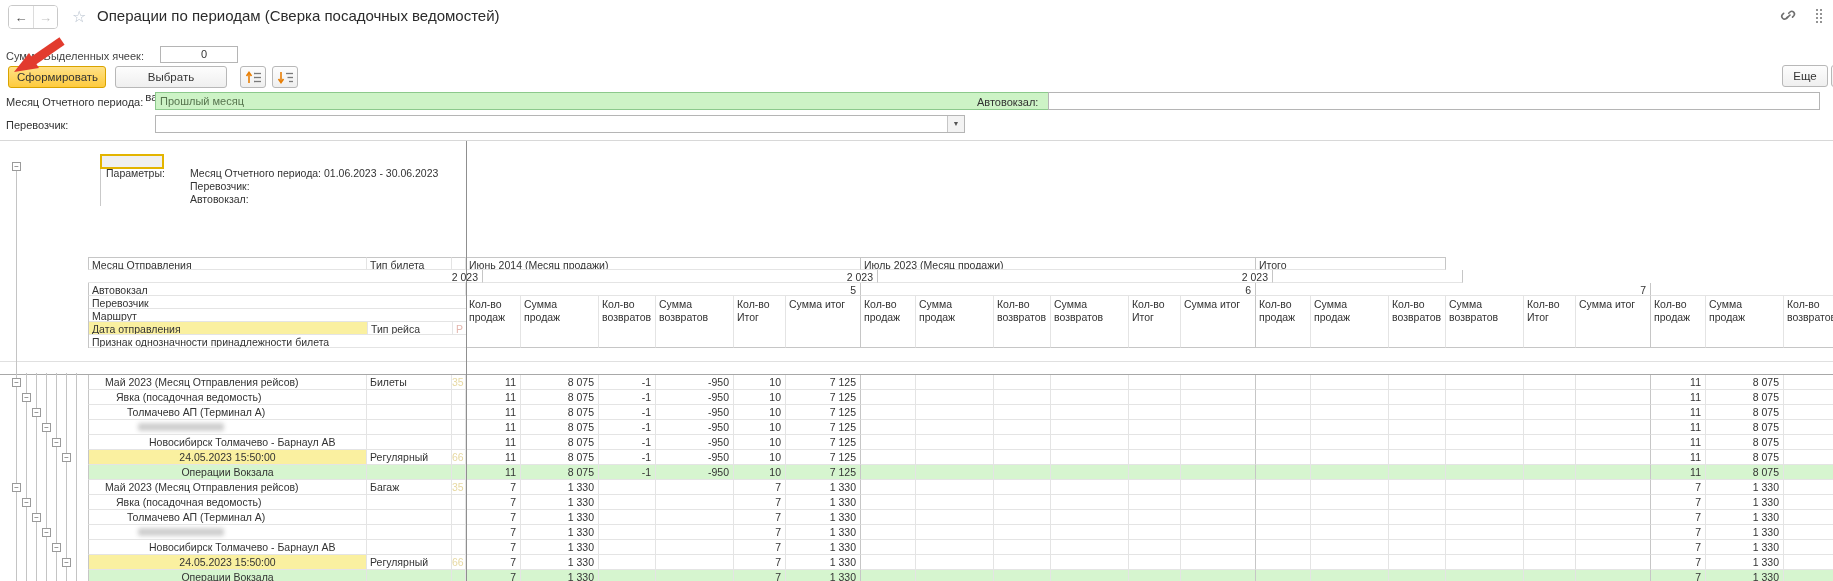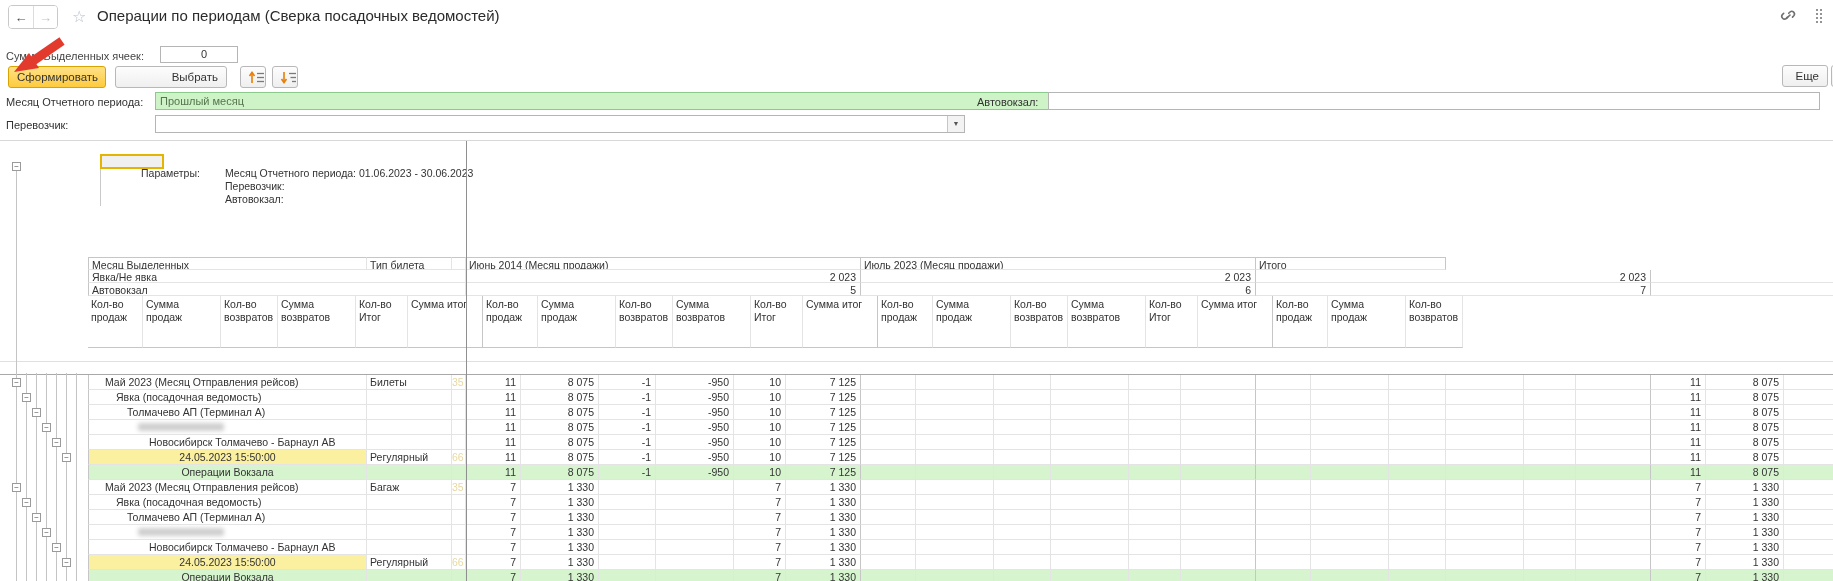--- a/index.html
+++ b/index.html
@@ -15,21 +15,21 @@
   .star{position:absolute;left:72px;top:7px;font-size:16px;color:#b9c3cf;}
   .ptitle{position:absolute;left:97px;top:7px;font-size:15px;color:#2b2b2b;white-space:nowrap;}
   .linkico{position:absolute;left:1779px;top:9px;}
   .kebab{position:absolute;left:1814px;top:8px;}
   
   .sumlabel{position:absolute;left:6px;top:50px;color:#444;}
   .sumfield{position:absolute;left:160px;top:46px;width:78px;height:17px;border:1px solid #b5b5b5;
     text-align:right;padding:1px 30px 0 2px;box-sizing:border-box;background:#fff;}
   
   .btn{position:absolute;height:22px;border:1px solid #b8b8b8;border-radius:3px;background:linear-gradient(#fdfdfd,#efefef);
-    font-size:11.5px;color:#333;text-align:right;line-height:20px;box-sizing:border-box;cursor:pointer;padding:0 8px;}
+    font-size:11.5px;color:#333;text-align:center;line-height:20px;box-sizing:border-box;cursor:pointer;padding:0 8px;}
   #btn-generate{left:8px;top:66px;width:98px;background:linear-gradient(#ffe187,var(--accent-yellow));border-color:#d9a300;}
   #btn-variant{left:115px;top:66px;width:112px;}
   #btn-collapse{left:240px;top:66px;width:26px;padding:0;}
   #btn-expand{left:272px;top:66px;width:26px;padding:0;}
   #btn-more{left:1782px;top:65px;width:46px;}
   #btn-edge{left:1831px;top:65px;width:12px;border-radius:3px 0 0 3px;}
   .btn svg{vertical-align:middle;}
   
   .flabel{position:absolute;color:#333;}
   .field{position:absolute;height:18px;border:1px solid #b5b5b5;background:#fff;box-sizing:border-box;
@@ -38,21 +38,21 @@
   .minibtn{width:15px;height:16px;border-left:1px solid var(--field-green-border);background:#c2ecbd;
     font-size:9px;line-height:14px;text-align:center;color:#4c6a46;cursor:pointer;flex:none;}
   .combobtn{width:16px;height:16px;border-left:1px solid #c6c6c6;background:#f3f3f3;
     font-size:7px;line-height:16px;text-align:center;color:#555;cursor:pointer;flex:none;}
   
   #report{position:absolute;left:0;top:140px;width:1833px;height:441px;overflow:hidden;border-top:1px solid #d8d8d8;background:#fff;}
   .vdivider{position:absolute;left:466px;top:0;bottom:0;width:1px;background:#8f8f8f;z-index:6;}
   .selcell{position:absolute;left:100px;top:13px;width:64px;height:15px;background:#f0f0f0;border:2px solid #e3b400;box-sizing:border-box;z-index:4;}
   .pblock{position:absolute;left:100px;top:26px;border-left:1px solid #c9c9c9;padding-left:5px;}
   .prow{height:13px;font-size:10.5px;white-space:nowrap;line-height:13px;}
-  .pcap{display:inline-block;width:84px;margin-left:35px;}
+  .pcap{display:inline-block;width:84px;}
   .rootbox,.box{position:absolute;width:9px;height:9px;background:#fff;border:1px solid #9a9a9a;box-sizing:border-box;
     font-size:8px;line-height:7px;text-align:center;color:#555;z-index:3;}
   .rootbox{left:12px;top:21px;}
   .treeline{position:absolute;width:1px;background:#c4c4c4;z-index:1;}
   #report-grid{position:absolute;left:0;top:116px;width:1860px;}
   .trow{display:flex;}
   .tc{flex:none;box-sizing:border-box;border-right:1px solid #e4e4e4;border-bottom:1px solid #e4e4e4;
     font-size:10.5px;line-height:1.2;overflow:hidden;white-space:nowrap;padding:1px 3px 0 3px;background:#fff;}
   .gut{flex:none;width:88px;border:none;background:transparent;position:relative;}
   .bl{border-left:1px solid #c6c6c6;}
@@ -167,45 +167,60 @@
       <div class="treeline" style="left: 26px; top: 232px; bottom: 0px;"></div>
       <div class="treeline" style="left: 36px; top: 232px; bottom: 0px;"></div>
       <div class="treeline" style="left: 46px; top: 232px; bottom: 0px;"></div>
       <div class="treeline" style="left: 56px; top: 232px; bottom: 0px;"></div>
       <div class="treeline" style="left: 66px; top: 232px; bottom: 0px;"></div>
       <div class="treeline" style="left: 76px; top: 232px; bottom: 0px;"></div>
     </div>
   <div id="report-grid">
       <div class="trow" style="height: 13px;">
         <div class="tc gut" style="width: 88px;"></div>
-        <div class="tc bl tt" style="width: 279px;">Месяц Выделенных</div>
+        <div class="tc bl tt" style="width: 279px;">Месяц Отправления</div>
         <div class="tc tt" style="width: 85px;">Тип билета</div>
         <div class="tc tt" style="width: 14px;"></div>
         <div class="tc tt gb" style="width: 395px;">Июнь 2014 (Месяц продажи)</div>
         <div class="tc tt gb" style="width: 395px;">Июль 2023 (Месяц продажи)</div>
         <div class="tc tt gb" style="width: 190px;">Итого</div>
       </div>
       <div class="trow" style="height: 13px;">
         <div class="tc gut" style="width: 88px;"></div>
-        <div class="tc bl" style="width: 378px;">Явка/Не явка</div>
         <div class="tc gb num" style="width: 395px;">2 023</div>
         <div class="tc gb num" style="width: 395px;">2 023</div>
         <div class="tc gb num" style="width: 395px;">2 023</div>
         <div class="tc gb num" style="width: 190px;"></div>
       </div>
       <div class="trow" style="height: 13px;">
         <div class="tc gut" style="width: 88px;"></div>
         <div class="tc bl" style="width: 378px;">Автовокзал</div>
         <div class="tc gb num" style="width: 395px;">5</div>
         <div class="tc gb num" style="width: 395px;">6</div>
         <div class="tc gb num" style="width: 395px;">7</div>
         <div class="tc gb num" style="width: 190px;"></div>
       </div>
       <div class="trow" style="height: 52px;">
         <div class="tc gut" style="width: 88px;"></div>
+        <div class="lstack">
+          <div class="srow">
+            <div class="tc" style="width: 378px;">Перевозчик</div>
+          </div>
+          <div class="srow">
+            <div class="tc" style="width: 378px;">Маршрут</div>
+          </div>
+          <div class="srow">
+            <div class="tc yel" style="width: 279px;">Дата отправления</div>
+            <div class="tc" style="width: 85px;">Тип рейса</div>
+            <div class="tc faint-r" style="width: 14px;">Р</div>
+          </div>
+          <div class="srow">
+            <div class="tc" style="width: 378px;">Признак однозначности принадлежности билета</div>
+          </div>
+        </div>
         <div class="tc cap" style="width: 55px;">Кол-во
 продаж</div>
         <div class="tc cap" style="width: 78px;">Сумма
 продаж</div>
         <div class="tc cap" style="width: 57px;">Кол-во
 возвратов</div>
         <div class="tc cap" style="width: 78px;">Сумма
 возвратов</div>
         <div class="tc cap" style="width: 52px;">Кол-во
 Итог</div>

